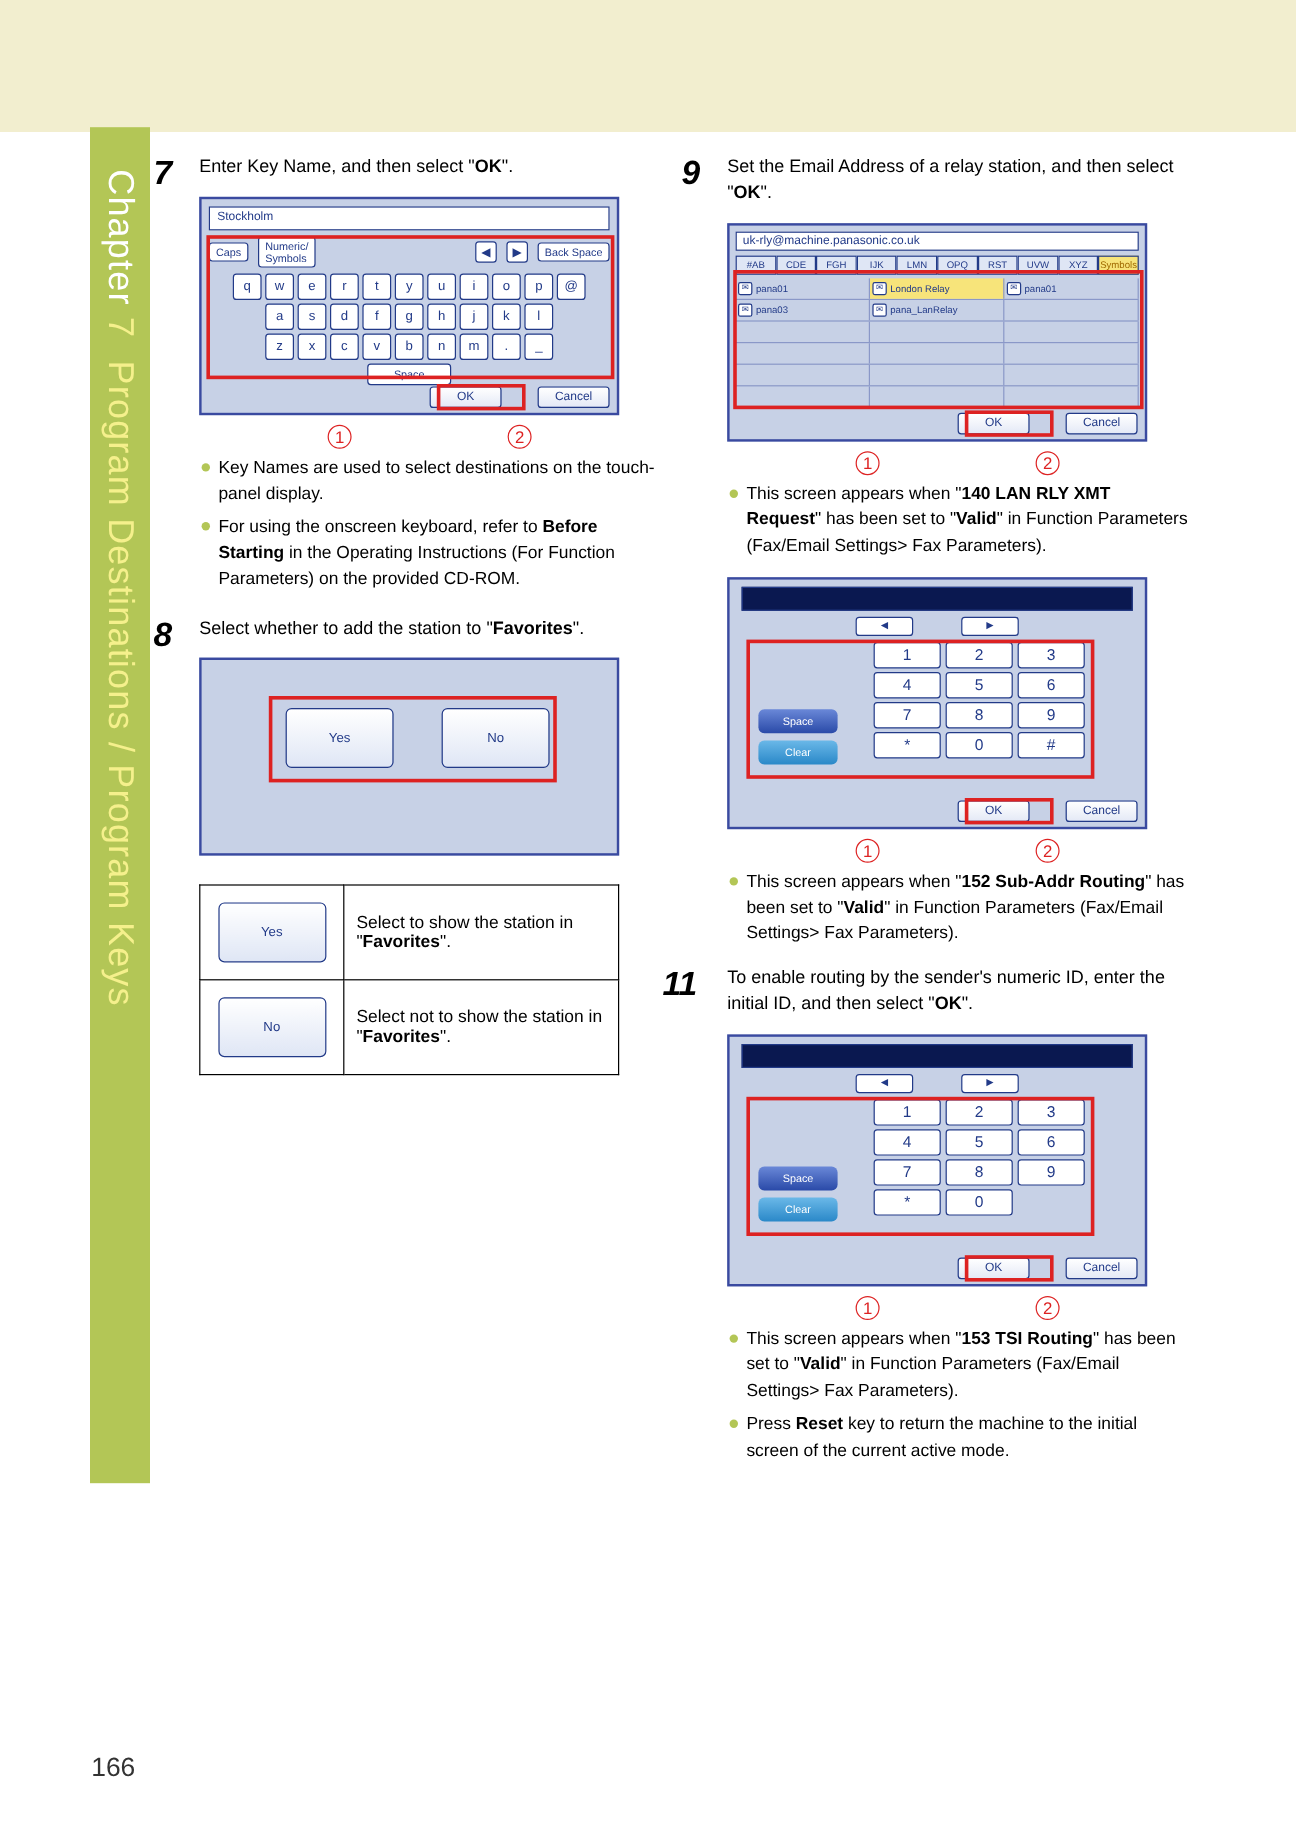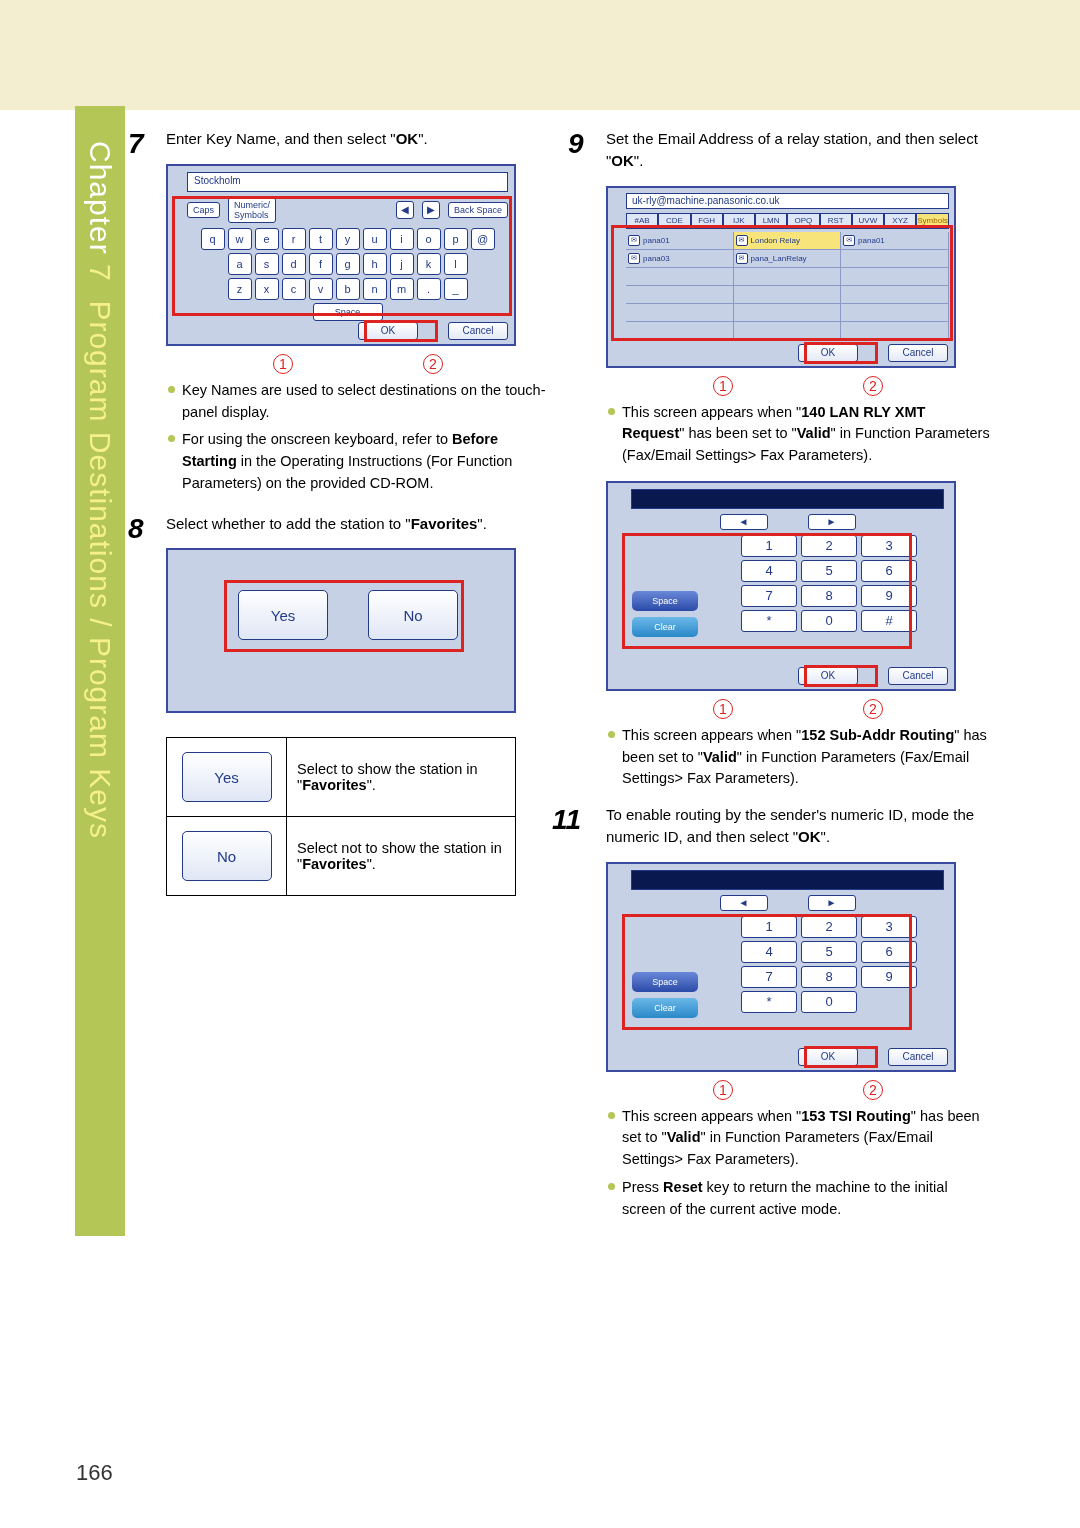--- a/index.html
+++ b/index.html
@@ -8,21 +8,21 @@
   .sidebar { position: absolute; left: 75px; top: 106px; width: 50px; height: 1130px; background: #b3c656; }
   .side-text { position: absolute; left: 75px; top: 135px; width: 50px; height: 1100px; color: #fff; font-size: 30px; font-weight: 400; writing-mode: vertical-rl; text-orientation: mixed; display: flex; align-items: center; justify-content: flex-start; padding-top: 6px; letter-spacing: 1px; }
   .side-text .yellow { color: #f5f08c; }
   .content { position: absolute; left: 130px; top: 128px; width: 880px; }
   .col { width: 420px; position: absolute; }
   .col-left { left: 0; top: 0; }
   .col-right { left: 440px; top: 0; }
   .stepnum { font-size: 28px; font-weight: bold; font-style: italic; position: absolute; left: -2px; }
   .steptext { font-size: 15px; line-height: 1.45; margin-left: 36px; color: #000; }
   .steptext b { font-weight: bold; }
-  .screenshot { background: #fff; border: 2px solid #000; margin: 14px 0 8px 36px; position: relative; padding-left: 13px; }
+  .screenshot { background: #fff; border: 2px solid #000; margin: 14px 0 8px 36px; position: relative; }
   .callouts { margin-left: 36px; display: flex; gap: 130px; justify-content: center; color: #d22; font-size: 20px; }
   .bullet { font-size: 14.5px; line-height: 1.5; margin-left: 52px; margin-top: 6px; position: relative; color: #000; }
   .bullet::before { content: ""; position: absolute; left: -14px; top: 6px; width: 7px; height: 7px; border-radius: 50%; background: #b3c656; }
   .bullet b { font-weight: bold; }
   .pagefoot { position: absolute; left: 76px; bottom: 42px; font-size: 22px; color: #333; }
 
   
   .kbd-shot { width: 350px; height: 182px; background: #c7d1e6; border: 2px solid #3a4aa0; }
   .kbd-title { background: #fff; border: 1px solid #223a88; height: 20px; margin: 6px 6px 0; font-size: 10px; color: #223a88; padding: 2px 6px; }
   .kbd-top { display: flex; gap: 8px; margin: 5px 6px; align-items: center; }
@@ -32,21 +32,21 @@
   .kbd-row { display: flex; gap: 3px; justify-content: center; margin-bottom: 3px; }
   .key { width: 24px; height: 22px; background: #fff; border: 1px solid #223a88; border-radius: 3px; font-size: 11px; color: #223a88; display: flex; align-items: center; justify-content: center; }
   .spacebtn { width: 70px; height: 18px; background: #fff; border: 1px solid #223a88; border-radius: 3px; font-size: 9px; color: #223a88; margin: 3px auto 0; display: block; }
   .okbar { position: absolute; bottom: 4px; right: 6px; display: flex; gap: 30px; }
   .okbtn { width: 60px; height: 18px; background: linear-gradient(#fff,#e4e9f6); border: 1px solid #223a88; border-radius: 3px; font-size: 10px; color: #223a88; display: flex; align-items: center; justify-content: center; }
   .redbox { position: absolute; border: 3px solid #d22; pointer-events: none; }
 
   
   .yn-shot { width: 350px; height: 165px; background: #c7d1e6; border: 2px solid #3a4aa0; position: relative; }
   .yn-inner { position: absolute; top: 40px; left: 70px; display: flex; gap: 40px; }
-  .ynbtn { width: 90px; height: 50px; background: linear-gradient(#fff,#dfe6f5); border: 1px solid #223a88; border-radius: 5px; color: #223a88; font-size: 15px; display: flex; align-items: center; justify-content: center; }
+  .ynbtn { width: 90px; height: 50px; background: linear-gradient(#fff,#dfe6f5); border: 1px solid #223a88; border-radius: 5px; color: #223a88; font-size: 11px; display: flex; align-items: center; justify-content: center; }
 
   
   .yn-table { width: 350px; border: 1px solid #000; margin-left: 36px; border-collapse: collapse; }
   .yn-table td { border: 1px solid #000; padding: 14px 10px; vertical-align: middle; font-size: 14.5px; }
   .yn-table .ynbtn { margin: 0 auto; }
 
   
   .email-shot { width: 350px; height: 182px; background: #c7d1e6; border: 2px solid #3a4aa0; position: relative; }
   .email-addr { background: #fff; border: 1px solid #223a88; margin: 5px 5px 0; height: 16px; font-size: 10px; color: #223a88; padding: 1px 5px; }
   .tab-row { display: flex; margin: 4px 5px 0; height: 16px; justify-content: space-between; }
@@ -304,21 +304,21 @@
       <div class="redbox" style="right:76px;bottom:2px;width:74px;height:22px"></div>
     </div>
     <div class="callouts">
       <span class="circ">1</span>
         <span class="circ">2</span>
     </div>
     <p class="bullet"><span>This screen appears when "</span><b>152 Sub-Addr Routing</b><span>" has been set to "</span><b>Valid</b><span>" in Function Parameters (Fax/Email Settings&gt; Fax Parameters).</span></p>
 
     <div style="position:relative;margin-top:14px">
       <div class="stepnum" style="left:-18px">11</div>
-      <p class="steptext"><span>To enable routing by the sender's numeric ID, mode the numeric ID, and then select "</span><b>OK</b><span>".</span></p>
+      <p class="steptext"><span>To enable routing by the sender's numeric ID, enter the initial ID, and then select "</span><b>OK</b><span>".</span></p>
     </div>
 
     <div class="screenshot num-shot">
       <div class="num-disp"></div>
       <div class="num-arrows">
         <span class="num-arrow">◄</span>
         <span class="num-arrow">►</span>
       </div>
       <div class="numpad" id="npad2">
           <div class="nrow">

